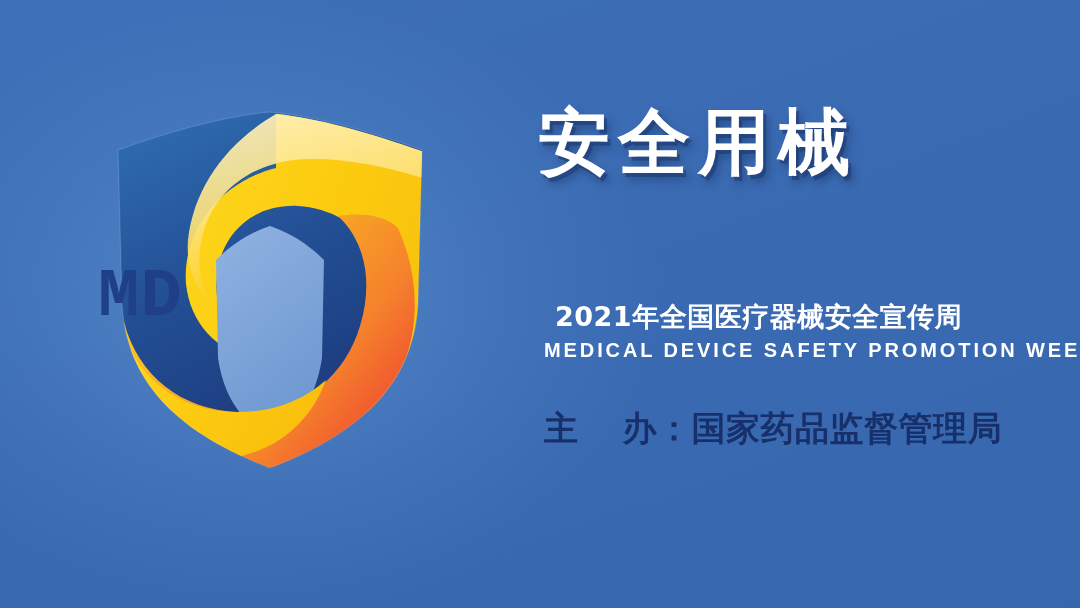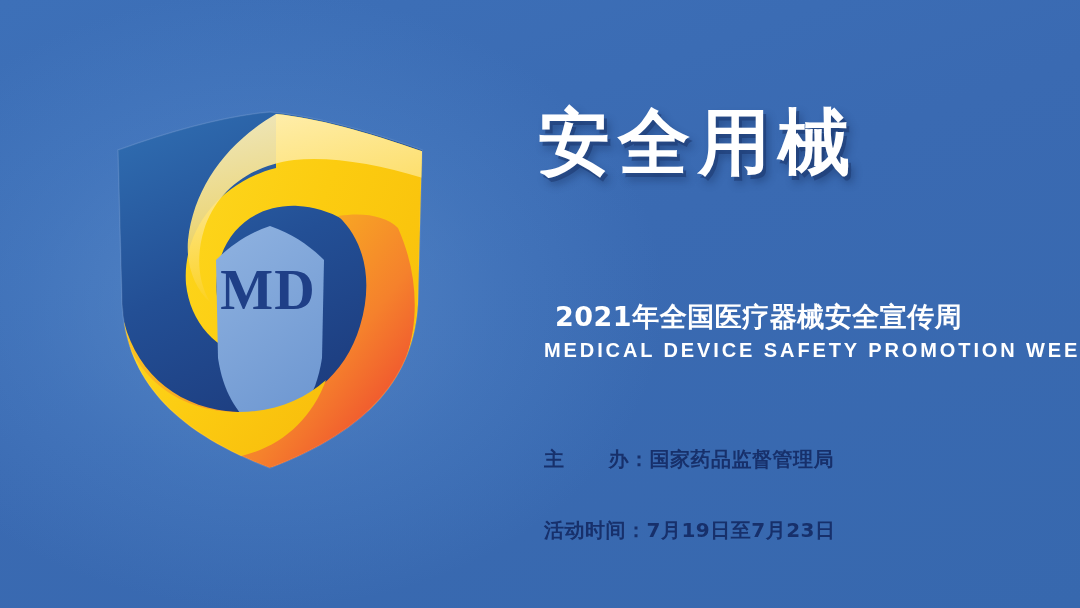--- a/index.html
+++ b/index.html
@@ -29,23 +29,22 @@
     top:108px;
     width:340px;
     height:364px;
   }
   .logo-wrap svg { display:block; width:100%; height:100%; }
 
   .md-text {
     position:absolute;
     left:0; right:0;
     top:150px;
-    text-align:center;
-    font-family:Liberation Serif, serif;
-    font-size:56px;
+    font-family:Liberation Mono, monospace;
+    font-size:69px;
     font-weight:700;
     letter-spacing:1px;
     color:#1f3f87;
     pointer-events:none;
   }
 
   
   .content {
     position:absolute;
     left:536px;
@@ -100,26 +99,25 @@
   }
 
   .footer-block {
     position:absolute;
     top:408px;
     left:8px;
   }
   .footer-line {
     font-family:"DejaVu Sans","Liberation Sans",sans-serif;
     font-weight:700;
-    font-size:20px;
+    font-size:34px;
     line-height:40px;
     color:#17306b;
     white-space:nowrap;
     letter-spacing:0.5px;
-    margin-top:31px;
   }
   .footer-line .spacer { display:inline-block; width:44px; }
 </style>
 </head>
 <body>
 
 <div class="poster">
 
   <div class="logo-wrap">
     <svg viewBox="0 0 340 364" xmlns="http://www.w3.org/2000/svg">
@@ -213,19 +211,16 @@
       <div class="headline-line">安全用械</div>
     </div>
 
     <div class="subtitle-cn">2021年全国医疗器械安全宣传周</div>
     <div class="subtitle-en">MEDICAL DEVICE SAFETY PROMOTION WEEK</div>
 
     <div class="footer-block">
       <div class="footer-line">
         <span>主</span><span class="spacer"></span><span>办：</span><span>国家药品监督管理局</span>
       </div>
-      <div class="footer-line">
-        <span>活动时间：</span><span>7月19日至7月23日</span>
-      </div>
     </div>
 
   </div>
 </div>
 
 </body></html>

